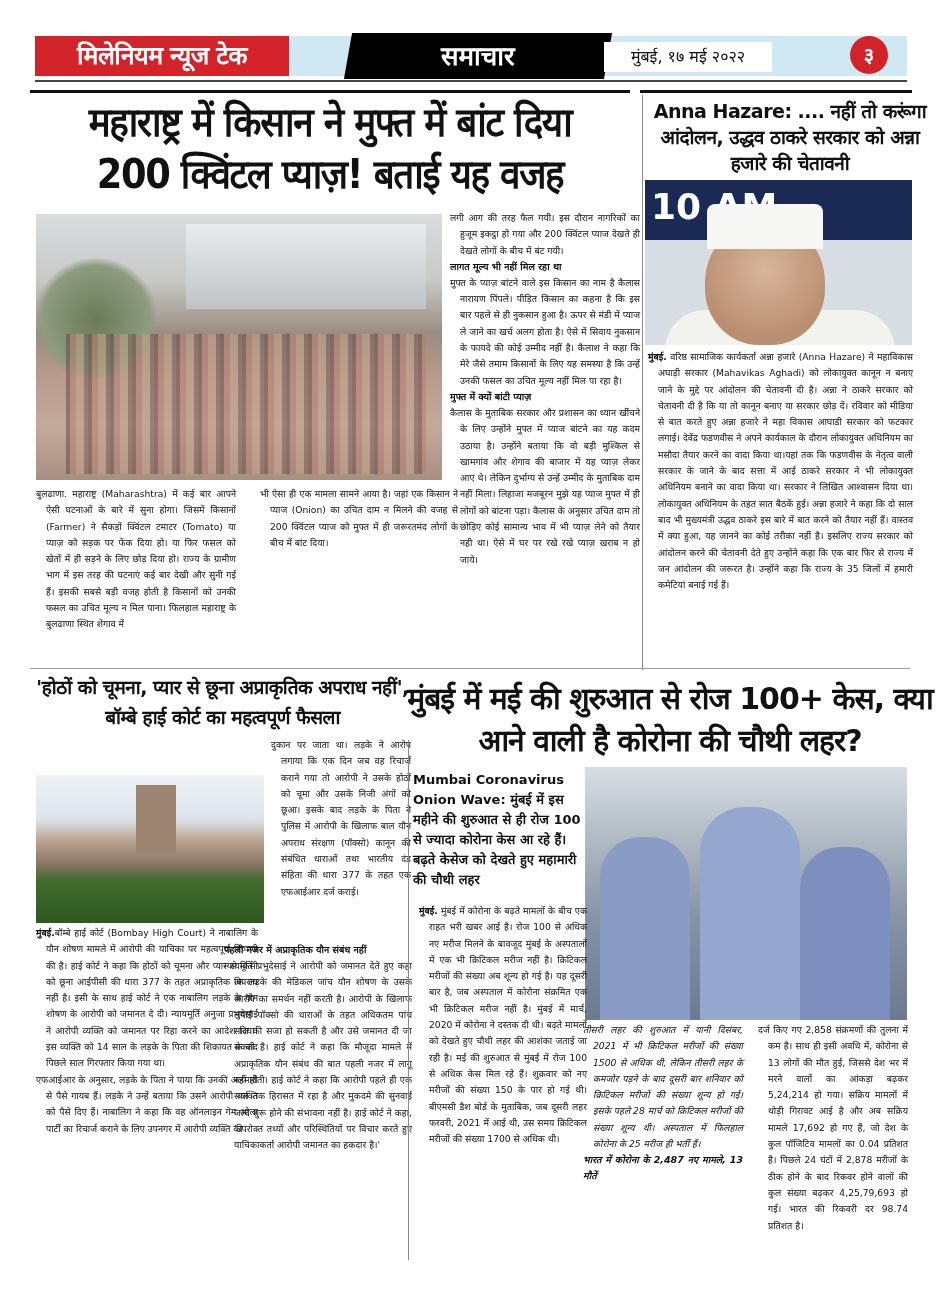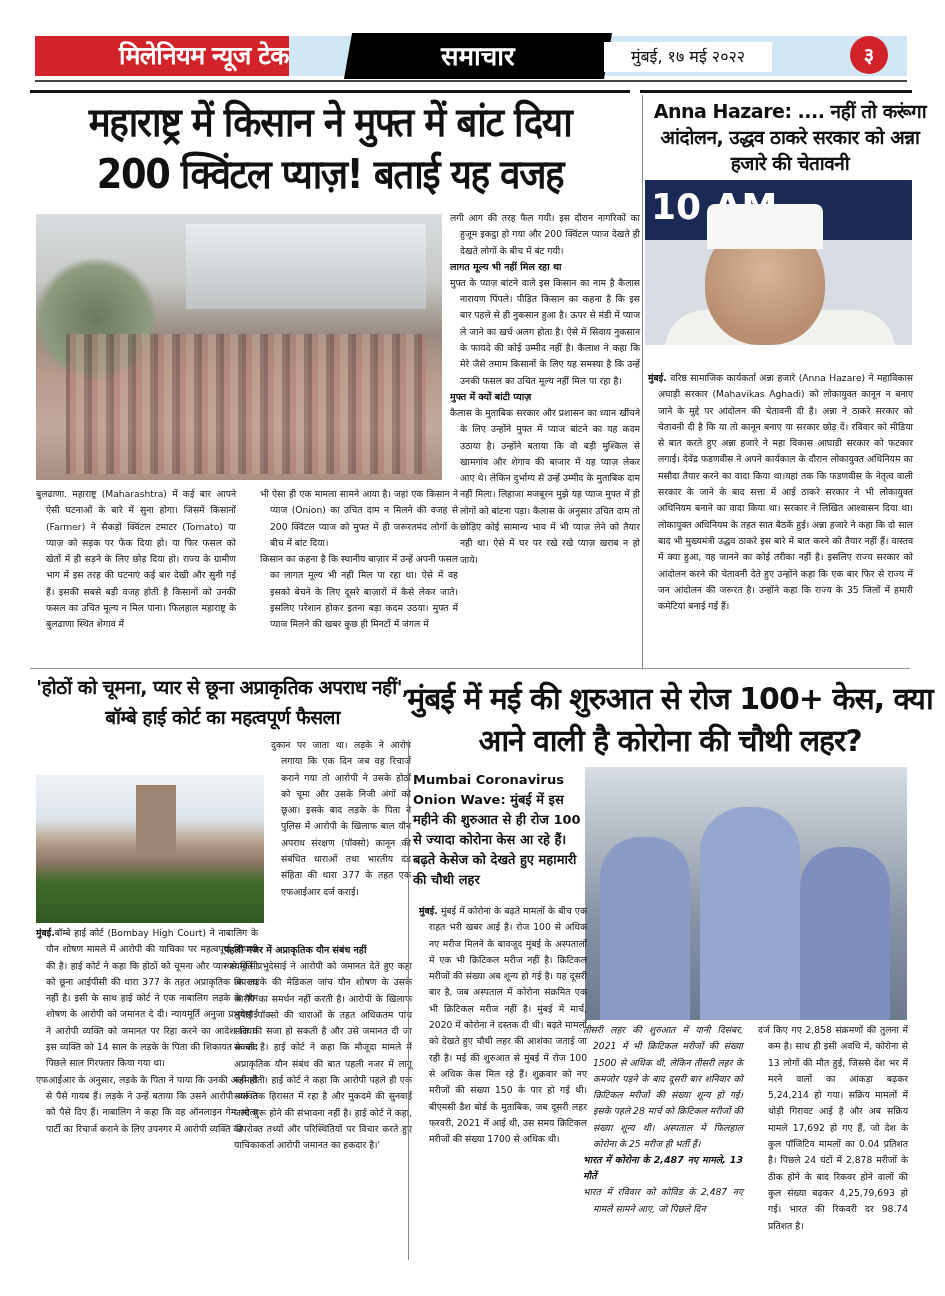--- a/index.html
+++ b/index.html
@@ -5,21 +5,21 @@
   * { box-sizing: border-box; margin: 0; padding: 0; }
   html, body { width: 945px; height: 1296px; background: #ffffff; overflow: hidden; }
   body { font-family: "DejaVu Sans", sans-serif; color: #111; position: relative; }
 
   .abs { position: absolute; }
 
   
   .mast { left: 35px; top: 36px; width: 872px; height: 40px; background: #cfe8f4; }
   .mast-brand { left: 35px; top: 36px; width: 254px; height: 40px; background: #d2232a; color: #fff;
     font-family: "DejaVu Sans Condensed", "DejaVu Sans", sans-serif; font-weight: bold; font-size: 25px;
-    line-height: 40px; text-align: right; letter-spacing: -0.5px; }
+    line-height: 40px; text-align: center; letter-spacing: -0.5px; }
   .mast-section { left: 348px; top: 33px; width: 260px; height: 46px; background: #000; color: #fff;
     transform: skewX(-10deg); font-weight: bold; font-size: 26px; line-height: 46px; text-align: center; }
   .mast-section span { display: inline-block; transform: skewX(10deg); }
   .mast-date { left: 604px; top: 42px; width: 168px; height: 30px; background: #fff; font-size: 16px;
     line-height: 30px; text-align: center; color: #111; }
   .mast-page { left: 850px; top: 36px; width: 38px; height: 38px; border-radius: 50%; background: #d2232a;
     color: #fff; font-weight: bold; font-size: 20px; line-height: 38px; text-align: center; }
   .mast-rule { left: 35px; top: 80px; width: 872px; height: 2px; background: #444; }
 
   
@@ -63,21 +63,21 @@
 
   
   .txt { font-family: "DejaVu Sans", sans-serif; font-size: 9.2px; line-height: 16.3px; color: #111; text-align: justify; }
   .txt p { text-indent: -10px; padding-left: 10px; }
   .txt b { font-weight: bold; }
   .sub { font-weight: bold; font-size: 9.5px; line-height: 16px; }
 
   .col-a1 { left: 36px; top: 486px; width: 200px; }
   .col-a2 { left: 260px; top: 486px; width: 198px; }
   .col-a3 { left: 450px; top: 210px; width: 190px; }
-  .col-b { left: 648px; top: 370px; width: 265px; }
+  .col-b { left: 648px; top: 349px; width: 265px; }
 
   .col-c1 { left: 36px; top: 925px; width: 222px; }
   .col-c2a { left: 271px; top: 737px; width: 140px; }
   .col-c2b { left: 224px; top: 942px; width: 188px; }
   .dek { left: 413px; top: 770px; width: 168px; font-weight: bold; font-size: 13px; line-height: 20px; }
   .col-d1 { left: 413px; top: 903px; width: 168px; margin-left: 6px; }
   .col-d2 { left: 583px; top: 1022px; width: 160px; font-style: italic; }
   .col-d3 { left: 758px; top: 1022px; width: 150px; }
 
   .vrule { width: 1px; background: #888; }
@@ -97,21 +97,20 @@
 <div class="abs photo photo-onion">
   <div class="bld"></div>
   <div class="tree"></div>
   <div class="crowd"></div>
 </div>
 <div class="abs txt col-a1">
   <p>बुलढाणा. महाराष्ट्र (Maharashtra) में कई बार आपने ऐसी घटनाओं के बारे में सुना होगा। जिसमें किसानों (Farmer) ने सैकड़ों क्विंटल टमाटर (Tomato) या प्याज़ को सड़क पर फेंक दिया हो। या फिर फसल को खेतों में ही सड़ने के लिए छोड़ दिया हो। राज्य के ग्रामीण भाग में इस तरह की घटनाएं कई बार देखी और सुनी गई हैं। इसकी सबसे बड़ी वजह होती है किसानों को उनकी फसल का उचित मूल्य न मिल पाना। फिलहाल महाराष्ट्र के बुलढाणा स्थित शेगाव में</p>
 </div>
 <div class="abs txt col-a2">
   <p>भी ऐसा ही एक मामला सामने आया है। जहां एक किसान ने प्याज (Onion) का उचित दाम न मिलने की वजह से 200 क्विंटल प्याज को मुफ्त में ही जरूरतमंद लोगों के बीच में बांट दिया।</p>
-  <p>किसान का कहना है कि स्थानीय बाज़ार में उन्हें अपनी फसल का लागत मूल्य भी नहीं मिल पा रहा था। ऐसे में वह इसको बेचने के लिए दूसरे बाज़ारों में कैसे लेकर जाते। इसलिए परेशान होकर इतना बड़ा कदम उठया। मुफ्त में प्याज मिलने की खबर कुछ ही मिनटों में जंगल में</p>
 </div>
 <div class="abs txt col-a3">
   <p>लगी आग की तरह फैल गयी। इस दौरान नागरिकों का हुजूम इकट्ठा हो गया और 200 क्विंटल प्याज देखते ही देखते लोगों के बीच में बंट गयी।</p>
   <div class="sub">लागत मूल्य भी नहीं मिल रहा था</div>
   <p>मुफ्त के प्याज़ बांटने वाले इस किसान का नाम है कैलास नारायण पिंपले। पीड़ित किसान का कहना है कि इस बार पहले से ही नुकसान हुआ है। ऊपर से मंडी में प्याज ले जाने का खर्च अलग होता है। ऐसे में सिवाय नुकसान के फायदे की कोई उम्मीद नहीं है। कैलाश ने कहा कि मेरे जैसे तमाम किसानों के लिए यह समस्या है कि उन्हें उनकी फसल का उचित मूल्य नहीं मिल पा रहा है।</p>
   <div class="sub">मुफ्त में क्यों बांटी प्याज़</div>
   <p>कैलास के मुताबिक सरकार और प्रशासन का ध्यान खींचने के लिए उन्होंने मुफ्त में प्याज बांटने का यह कदम उठाया है। उन्होंने बताया कि वो बड़ी मुश्किल से खामगांव और शेगाव की बाजार में यह प्याज़ लेकर आए थे। लेकिन दुर्भाग्य से उन्हें उम्मीद के मुताबिक दाम नहीं मिला। लिहाजा मजबूरन मुझे यह प्याज मुफ्त में ही लोगों को बांटना पड़ा। कैलास के अनुसार उचित दाम तो छोड़िए कोई सामान्य भाव में भी प्याज़ लेने को तैयार नही था। ऐसे में घर पर रखे रखे प्याज़ खराब न हो जाये।</p>
 </div>
 <div class="abs vrule" style="left:642px;top:95px;height:575px;"></div>
 
@@ -153,17 +152,16 @@
   <div class="p1"></div>
   <div class="p2"></div>
   <div class="p3"></div>
 </div>
 <div class="abs txt col-d1">
   <p><b>मुंबई.</b> <span>मुंबई में कोरोना के बढ़ते मामलों के बीच एक राहत भरी खबर आई है। रोज 100 से अधिक नए मरीज मिलने के बावजूद मुंबई के अस्पतालों में एक भी क्रिटिकल मरीज नहीं है। क्रिटिकल मरीजों की संख्या अब शून्य हो गई है। यह दूसरी बार है, जब अस्पताल में कोरोना संक्रमित एक भी क्रिटिकल मरीज नहीं है। मुंबई में मार्च, 2020 में कोरोना ने दस्तक दी थी। बढ़ते मामलों को देखते हुए चौथी लहर की आशंका जताई जा रही है। मई की शुरुआत से मुंबई में रोज 100 से अधिक केस मिल रहे हैं। शुक्रवार को नए मरीजों की संख्या 150 के पार हो गई थी। बीएमसी डैश बोर्ड के मुताबिक, जब दूसरी लहर फरवरी, 2021 में आई थी, उस समय क्रिटिकल मरीजों की संख्या 1700 से अधिक थी।</span></p>
 </div>
 <div class="abs txt col-d2">
   <p>तीसरी लहर की शुरुआत में यानी दिसंबर, 2021 में भी क्रिटिकल मरीजों की संख्या 1500 से अधिक थी, लेकिन तीसरी लहर के कमजोर पड़ने के बाद दूसरी बार शनिवार को क्रिटिकल मरीजों की संख्या शून्य हो गई। इसके पहले 28 मार्च को क्रिटिकल मरीजों की संख्या शून्य थी। अस्पताल में फिलहाल कोरोना के 25 मरीज ही भर्ती हैं।</p>
   <div class="sub">भारत में कोरोना के 2,487 नए मामले, 13 मौतें</div>
-  <p>भारत में रविवार को कोविड के 2,487 नए मामले सामने आए, जो पिछले दिन</p>
 </div>
 <div class="abs txt col-d3">
   <p>दर्ज किए गए 2,858 संक्रमणों की तुलना में कम है। साथ ही इसी अवधि में, कोरोना से 13 लोगों की मौत हुई, जिससे देश भर में मरने वालों का आंकड़ा बढ़कर 5,24,214 हो गया। सक्रिय मामलों में थोड़ी गिरावट आई है और अब सक्रिय मामले 17,692 हो गए हैं, जो देश के कुल पॉजिटिव मामलों का 0.04 प्रतिशत है। पिछले 24 घंटों में 2,878 मरीजों के ठीक होने के बाद रिकवर होने वालों की कुल संख्या बढ़कर 4,25,79,693 हो गई। भारत की रिकवरी दर 98.74 प्रतिशत है।</p>
 </div>
 
 </body></html>

